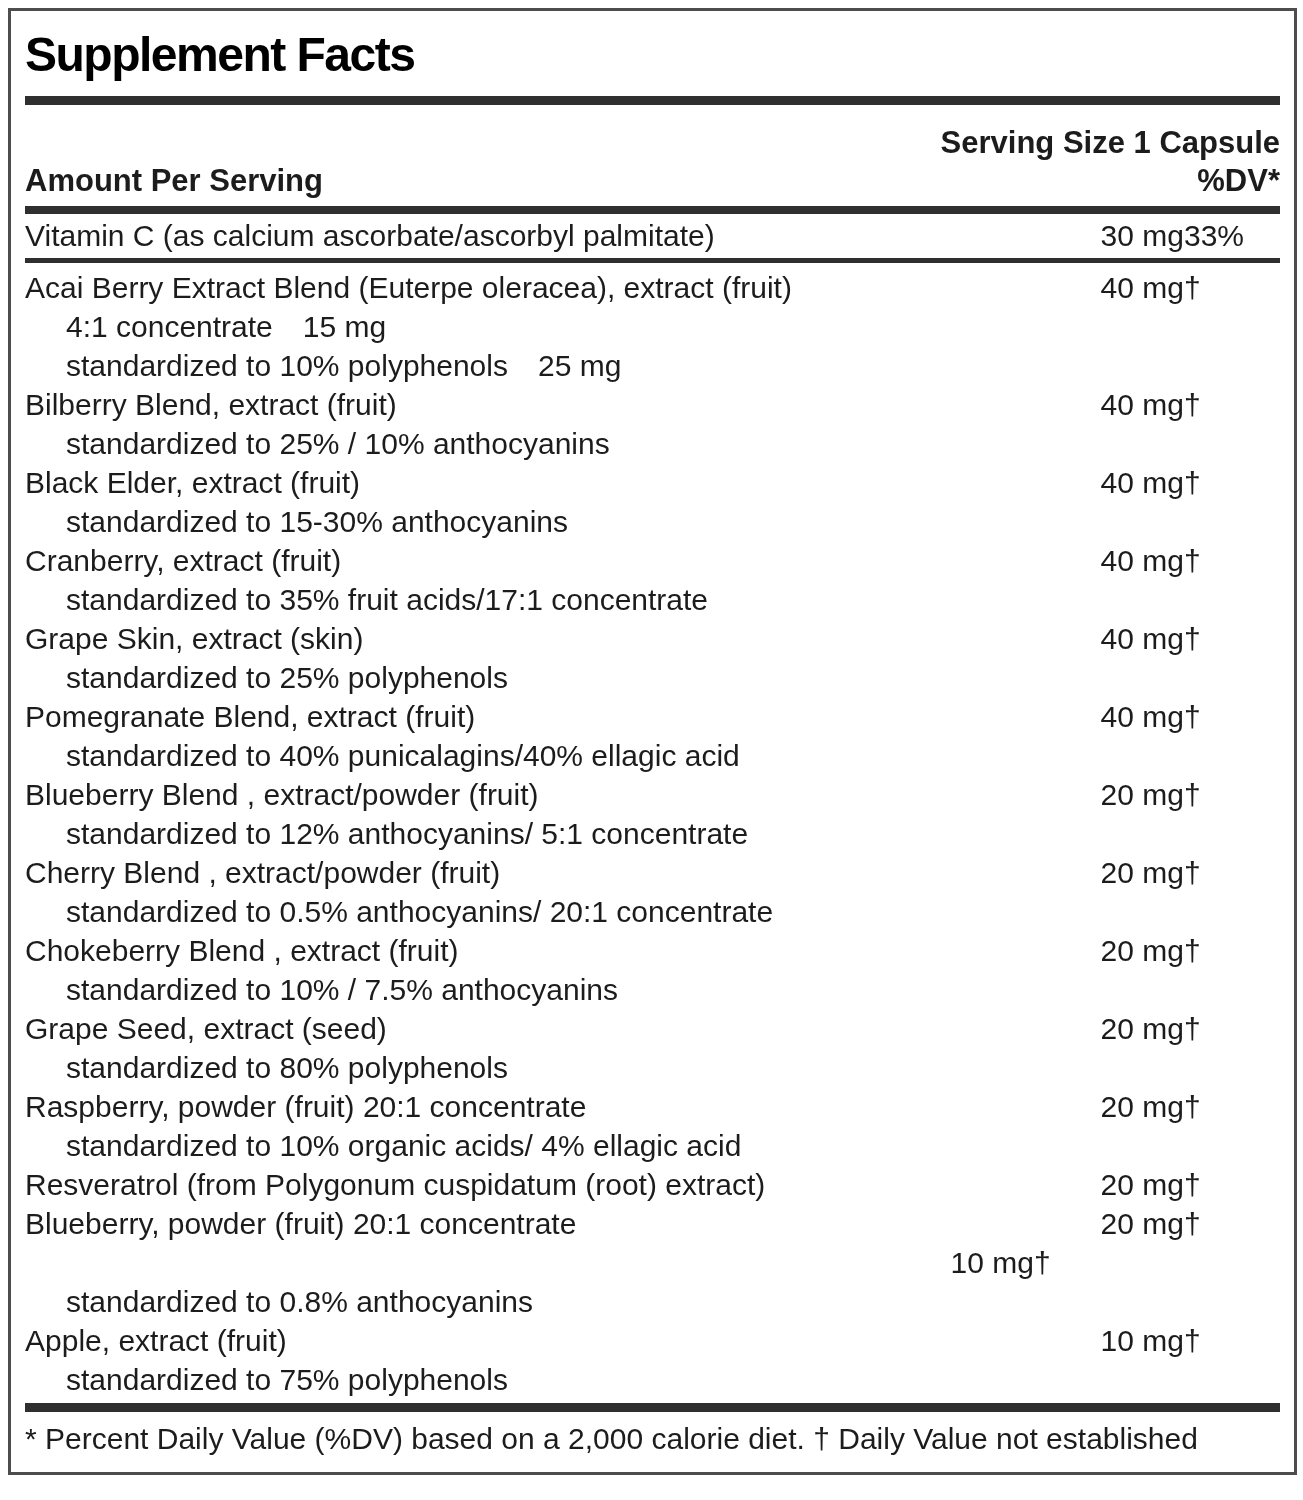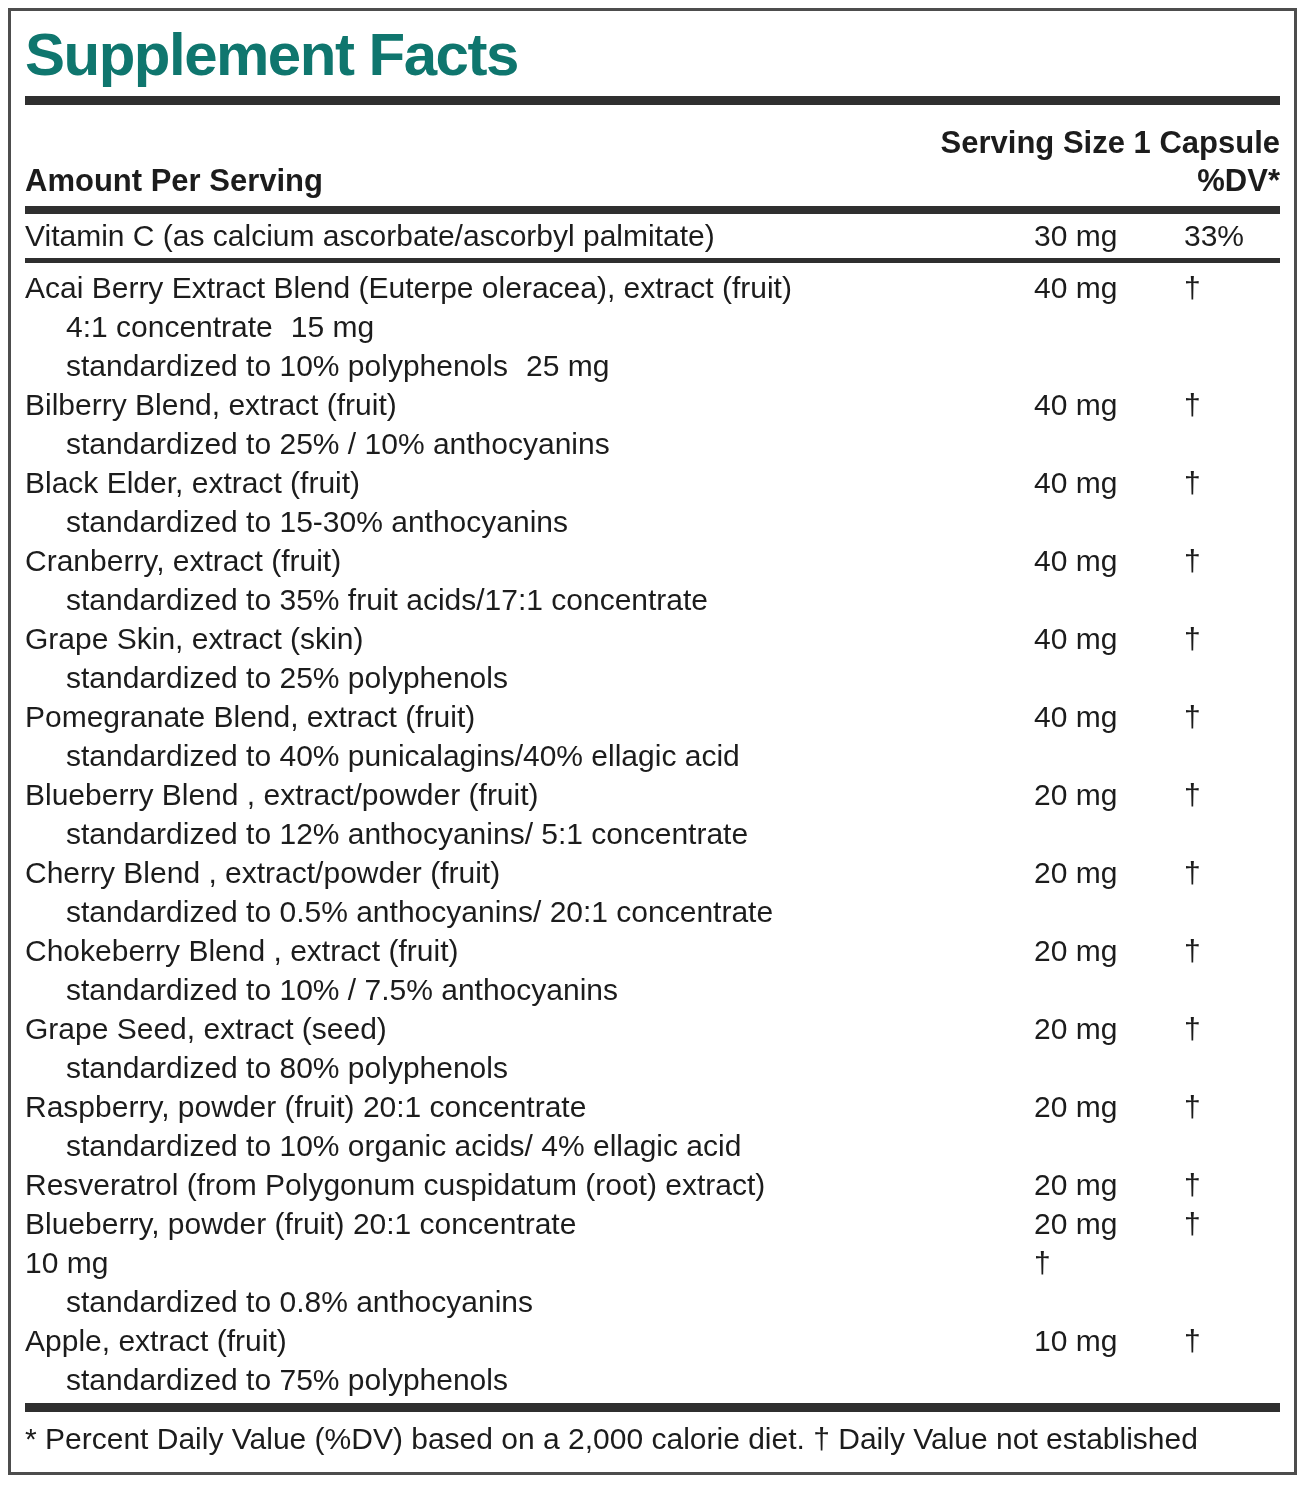--- a/index.html
+++ b/index.html
@@ -23,25 +23,25 @@
     position: absolute;
     left: 8px;
     top: 8px;
     width: 1289px;
     box-sizing: border-box;
     border: 3px solid #4d4d4d;
     background: #ffffff;
     padding: 0 14px 0 14px;
   }
   .title {
-    font-size: 60px;
+    font-size: 48px;
     line-height: 62px;
     font-weight: bold;
     letter-spacing: -1.5px;
-    color: #0f766e;
+    color: #000000;
     margin-top: 13px;
   }
   .bar {
     background: #2f2f2f;
     width: 100%;
   }
   .bar.b9 { height: 9px; }
   .bar.b8 { height: 8px; }
   .bar.b5 { height: 5px; }
   .bar.title-rule { margin-top: 10px; }
@@ -61,31 +61,31 @@
     margin-top: 2px;
     margin-bottom: 7px;
   }
   .row {
     display: grid;
     grid-template-columns: 1fr 150px 96px;
     font-size: 30px;
     line-height: 39px;
     white-space: nowrap;
   }
-  .row .amt { }
+  .row .amt { text-align: right; }
   .row .dv  { text-align: left; }
   .vit-row { line-height: 42px; padding: 1px 0; }
   .rows-host { padding-top: 5px; padding-bottom: 4px; }
   .subrow {
     font-size: 30px;
     line-height: 39px;
     padding-left: 41px;
     white-space: nowrap;
   }
-  .subrow .subamt { margin-left: 18px; text-align: center; }
+  .subrow .subamt { margin-left: 30px; text-align: center; }
   .footnote {
     font-size: 30px;
     line-height: 36px;
     padding: 9px 0 15px 0;
     white-space: nowrap;
   }
   .other {
     position: absolute;
     left: 22px;
     top: 1462px;

